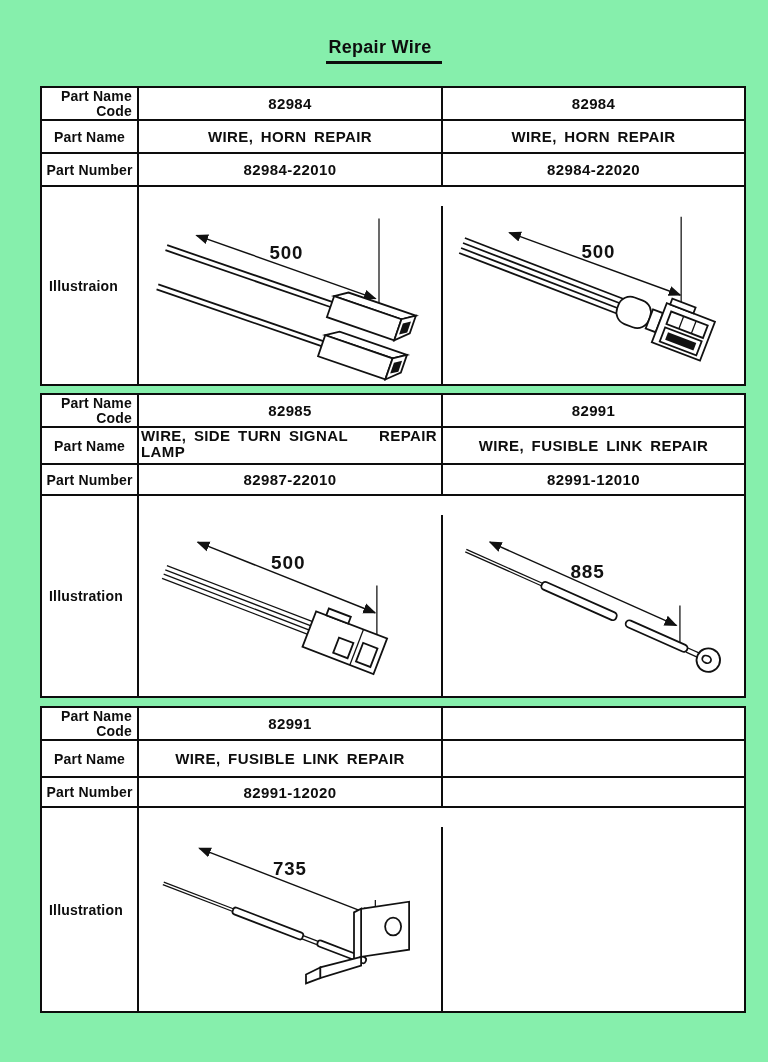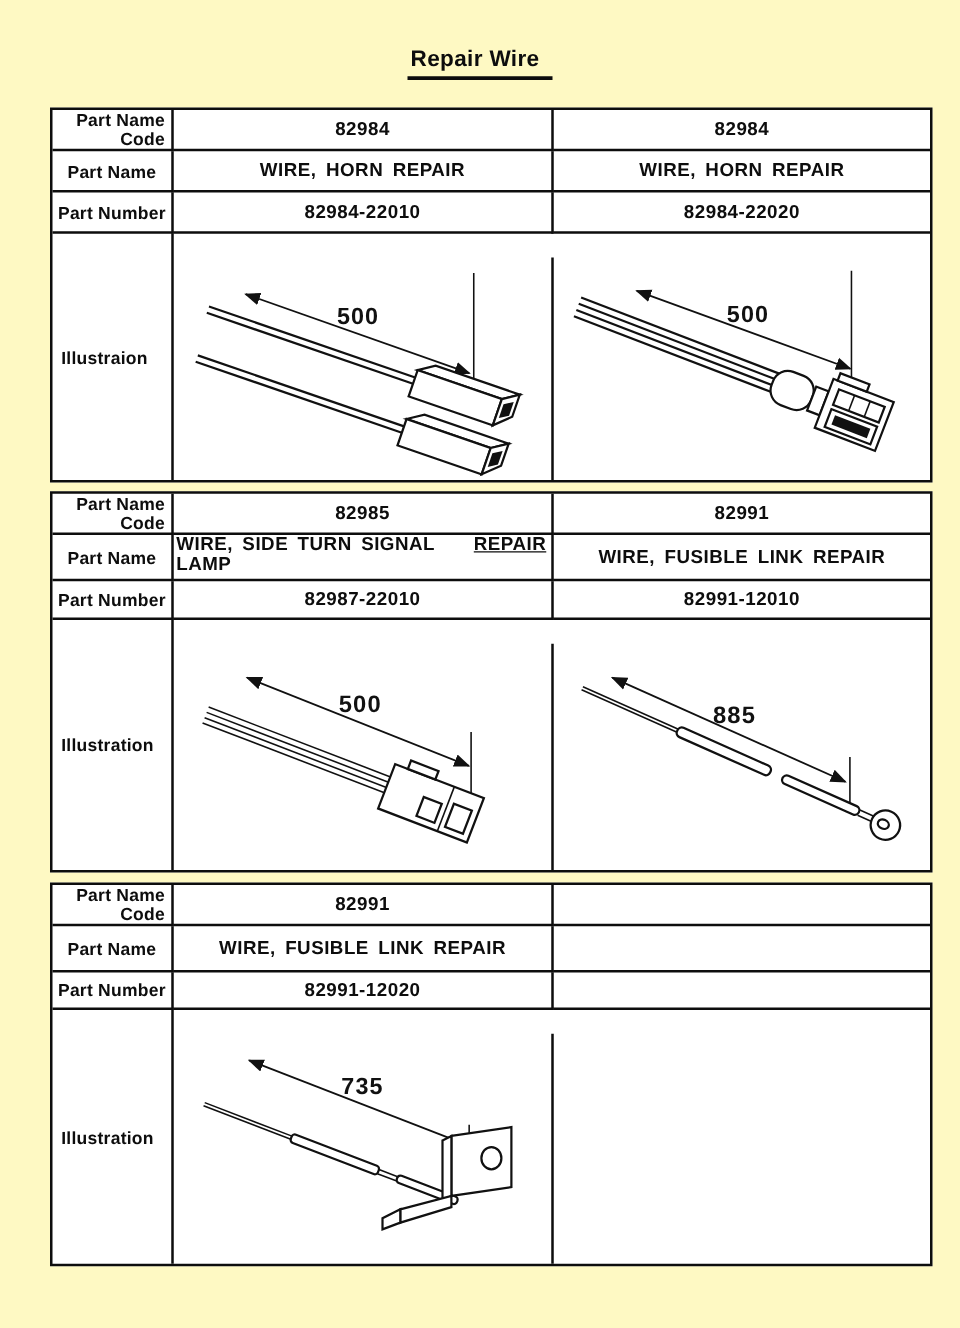--- a/index.html
+++ b/index.html
@@ -1,20 +1,20 @@
 <!DOCTYPE html>
 <html><head>
 <meta charset="utf-8">
 <style>
   * { margin:0; padding:0; box-sizing:border-box; }
   html,body { background:#e8e8e8; }
   .page {
     position:relative;
     width:768px; height:1062px;
-    background:#fef9c3;
+    background:#86efac;
     color:#0d0d0d;
     font-family:"Liberation Sans", sans-serif;
     font-weight:bold;
     overflow:hidden;
   }
   .title-wrap { padding-top:37px; text-align:center; }
   .title {
     display:inline-block;
     font-size:18px;
     letter-spacing:0.3px;
@@ -43,21 +43,21 @@
     overflow:hidden;
   }
   .cell.last-col { border-right:none; }
   .cell.last-row { border-bottom:none; }
   .lbl { font-size:14px; letter-spacing:0.2px; word-spacing:0; }
   .lbl-code { justify-content:flex-end; text-align:right; padding:1px 5px 1px 6px; line-height:15px; }
   .lbl-num { white-space:nowrap; padding:12px 1px; }
   .lbl-illus { justify-content:flex-start; padding-left:7px; }
   .name-cell.wrap2 { flex-direction:row; align-items:stretch; justify-content:center; padding:0 2px; line-height:16px; }
   .name-cell.wrap2 .ln1 { text-align:left; }
-  .name-cell.wrap2 .ln2 { text-align:right; padding-right:2px;text-decoration:underline; }
+  .name-cell.wrap2 .ln2 { text-align:right; padding-right:2px; }
   .illus-cell { padding:0; align-items:stretch; justify-content:stretch;margin-top:19px; }
   .illus-cell svg { width:100%; height:100%; display:block; }
   .footer { position:absolute; left:40px; top:1008px; width:706px; text-align:right; font-size:14px; letter-spacing:0.5px; }
   
   .ln { stroke:#111; stroke-width:2; fill:none; }
   .thin { stroke:#111; stroke-width:1.4; fill:none; }
   .dim { stroke:#111; stroke-width:1.6; fill:none; }
   .part { stroke:#111; stroke-width:2; fill:#fff; }
   .dark { fill:#111; stroke:none; }
   .dimtext { font-family:"Liberation Sans",sans-serif; font-size:21px; font-weight:bold; fill:#111; letter-spacing:1px; }

